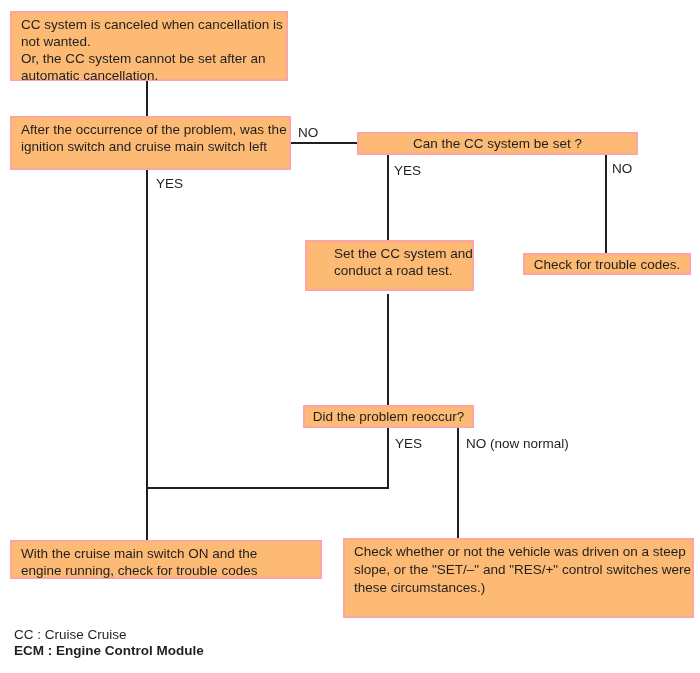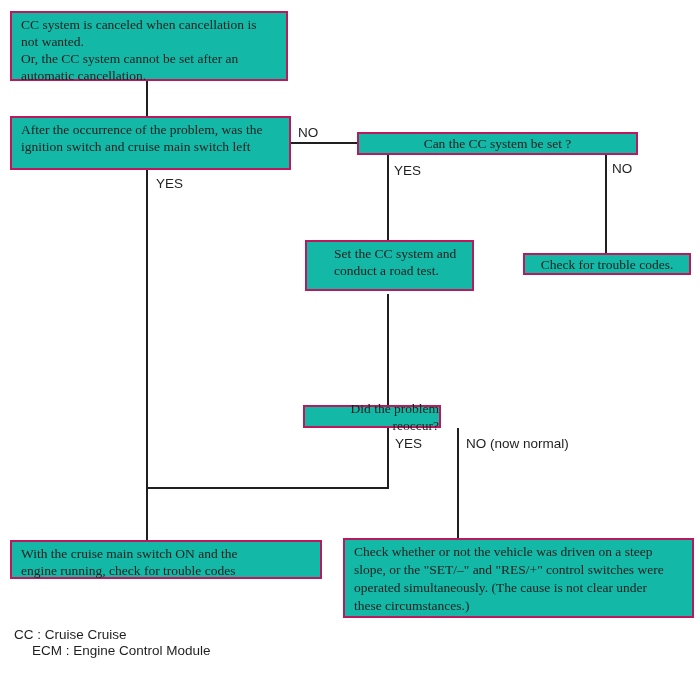--- a/index.html
+++ b/index.html
@@ -13,24 +13,23 @@
     height: 673px;
     background: #ffffff;
     font-family: "Liberation Sans", "DejaVu Sans", sans-serif;
     color: #1f1f1f;
     font-size: 13.5px;
     overflow: hidden;
   }
   .box {
     position: absolute;
     box-sizing: border-box;
-    border: 2px solid #be185d;
-    background: #14b8a6;
+    border: 2px solid #fca5a5;
+    background: #fdba74;
     line-height: 17px;
-    font-family: Liberation Serif, serif;
   }
   .box .ln { white-space: nowrap; }
   .box.padded { padding: 3px 6px 0 9px; }
   .box.center {
     display: flex;
     align-items: center;
     justify-content: center;
     text-align: right;
   }
   .conn {
@@ -82,39 +81,38 @@
 
   <div class="box padded" style="left:305px; top:240px; width:169px; height:51px; padding-left:27px;">
     <div class="ln">Set the CC system and</div>
     <div class="ln">conduct a road test.</div>
   </div>
 
   <div class="box center" style="left:523px; top:253px; width:168px; height:22px;">
     <span>Check for trouble codes.</span>
   </div>
 
-  <div class="box center" style="left:303px; top:405px; width:138px; height:23px;">
+  <div class="box center" style="left:303px; top:405px; width:171px; height:23px;">
     <span>Did the problem reoccur?</span>
   </div>
 
   <div class="box padded" style="left:10px; top:540px; width:312px; height:39px;">
     <div class="ln">With the cruise main switch ON and the</div>
     <div class="ln">engine running, check for trouble codes</div>
   </div>
 
   <div class="box padded" style="left:343px; top:538px; width:351px; height:80px; line-height:18px;">
     <div class="ln">Check whether or not the vehicle was driven on a steep</div>
     <div class="ln">slope, or the "SET/–" and "RES/+" control switches were</div>
-    <div class="ln">operated simultaneously. (The cause is not clear under</div>
     <div class="ln">these circumstances.)</div>
   </div>
 
   <div class="lbl" style="left:298px; top:125px;">NO</div>
   <div class="lbl" style="left:156px; top:176px;">YES</div>
   <div class="lbl" style="left:394px; top:163px;">YES</div>
   <div class="lbl" style="left:612px; top:161px;">NO</div>
   <div class="lbl" style="left:395px; top:436px;">YES</div>
   <div class="lbl" style="left:466px; top:436px;">NO (now normal)</div>
 
   <div class="legend-line" style="left:14px; top:627px;">CC : Cruise Cruise</div>
-  <div class="legend-line" style="left:32px; top:643px;">ECM : Engine Control Module</div>
+  <div class="legend-line" style="left:14px; top:643px;font-weight:bold;">ECM : Engine Control Module</div>
 
 </div>
 
 </body></html>

